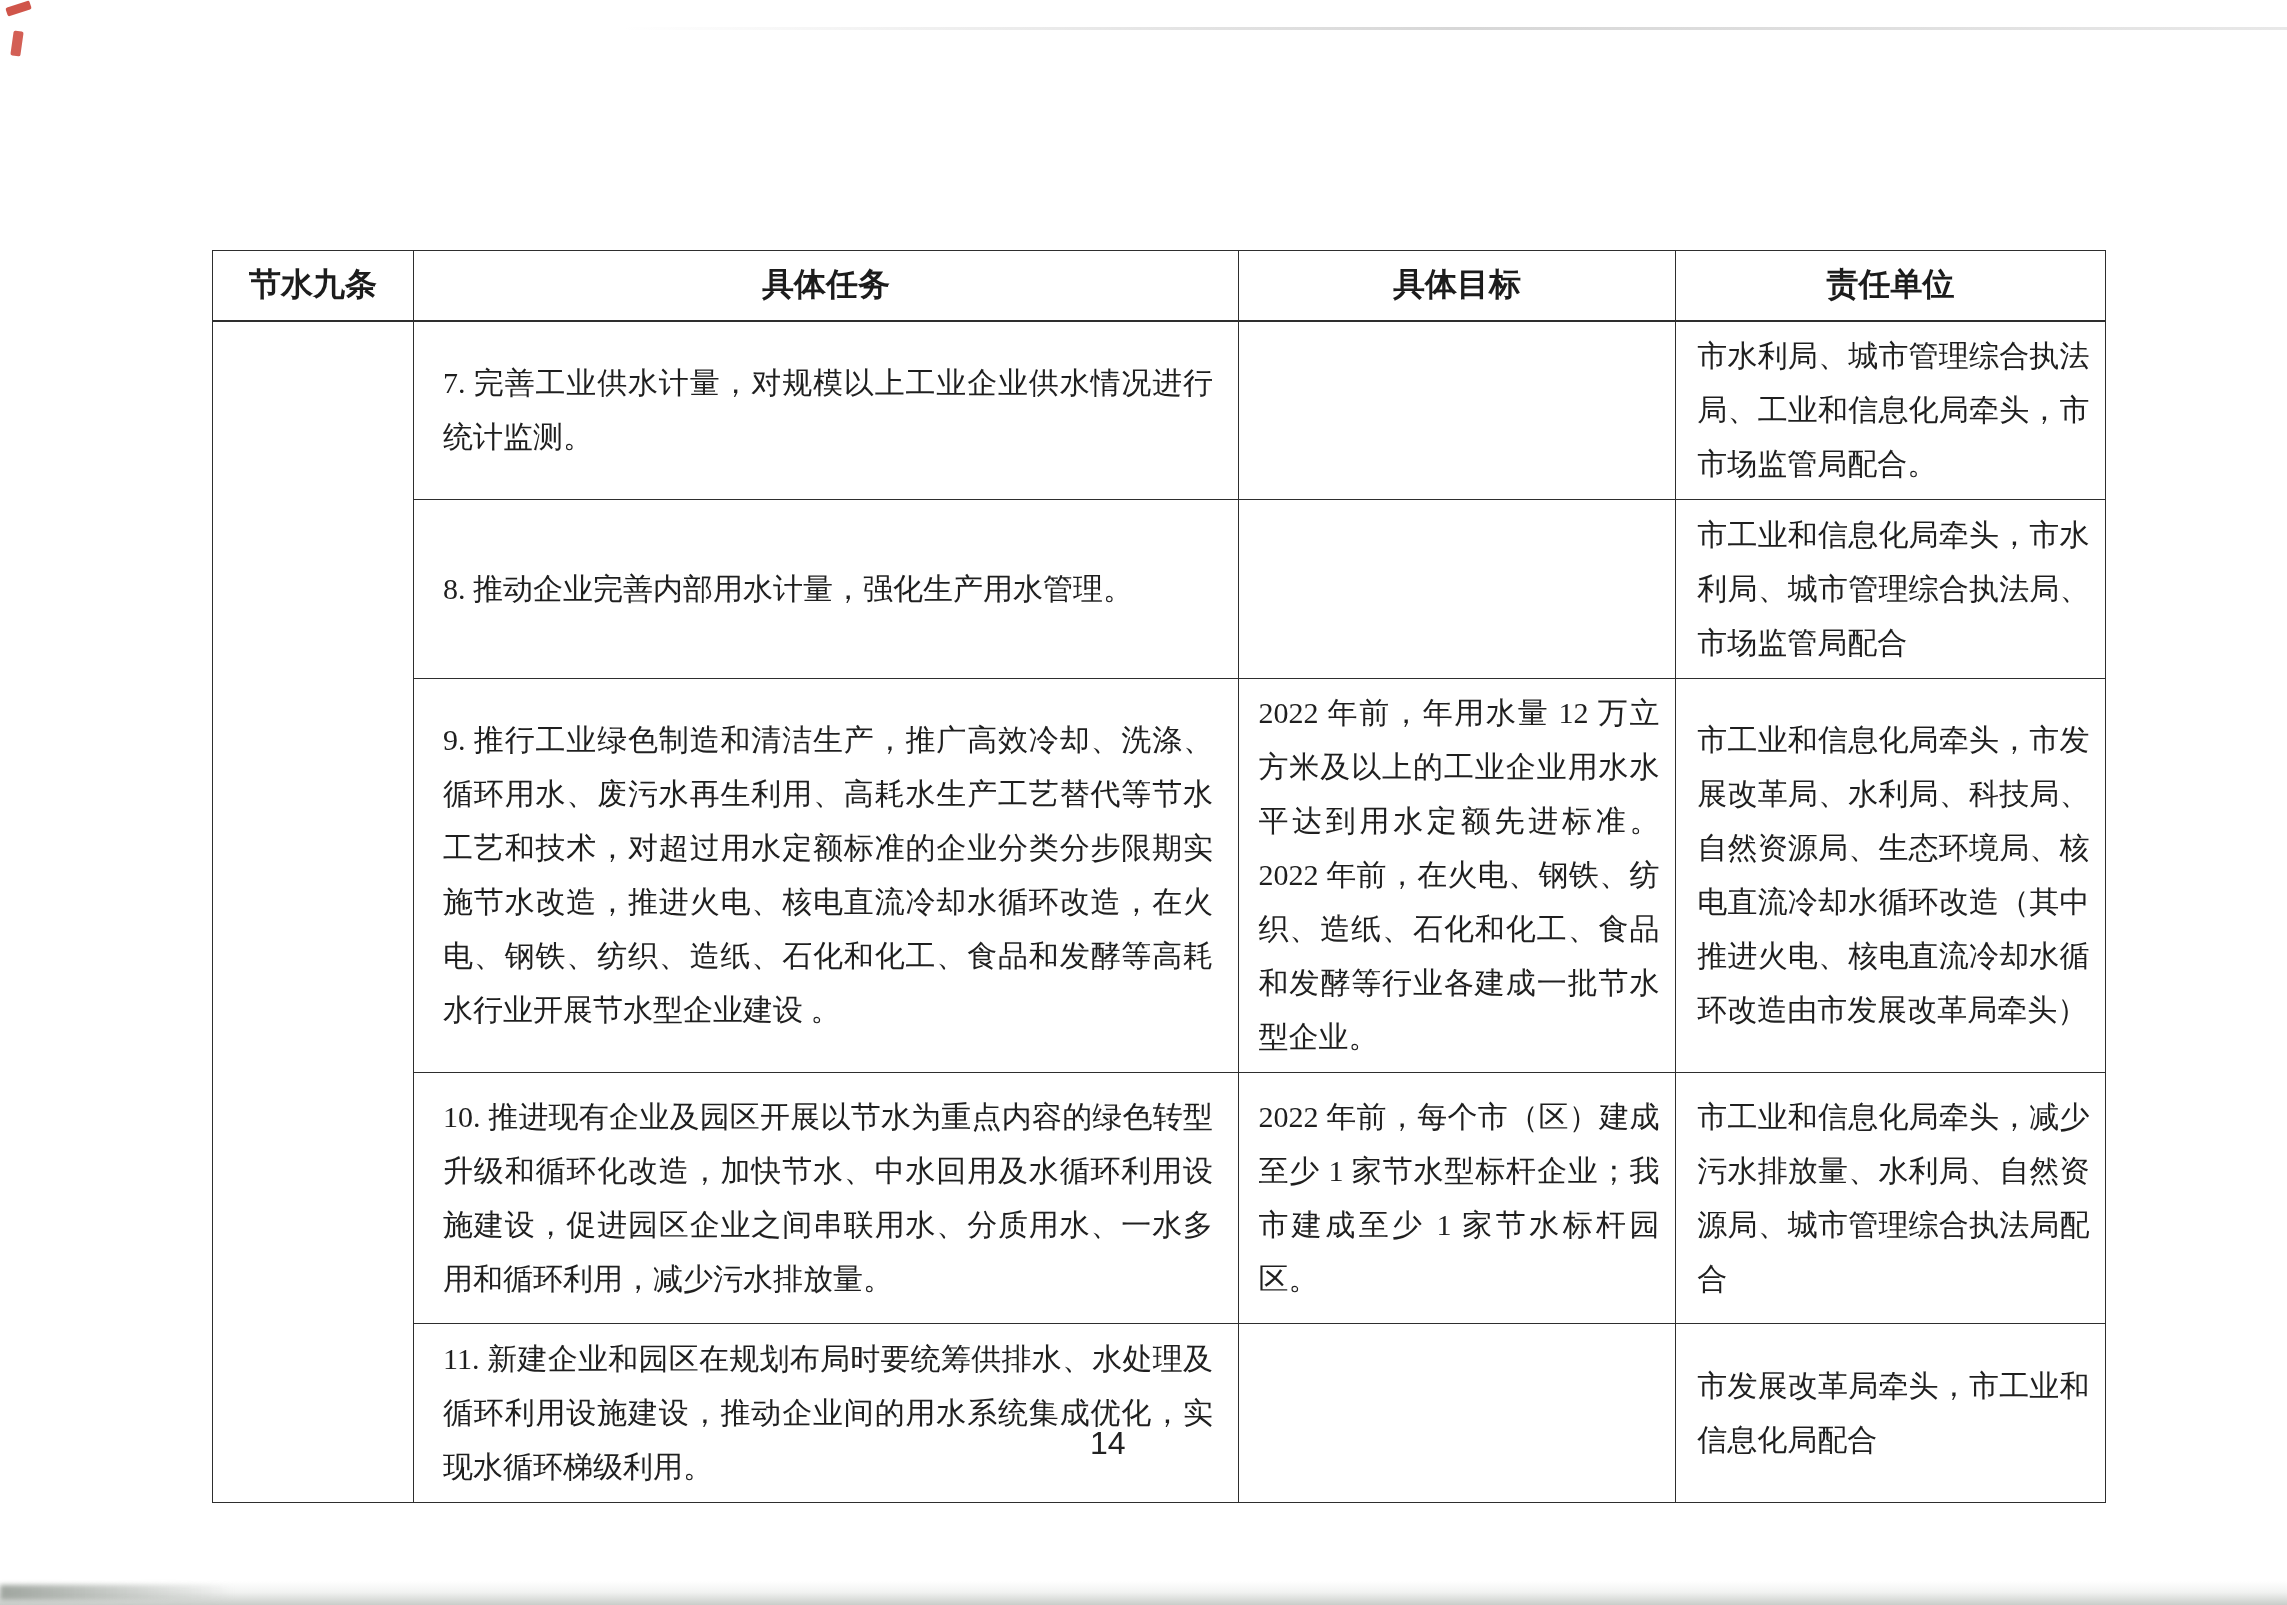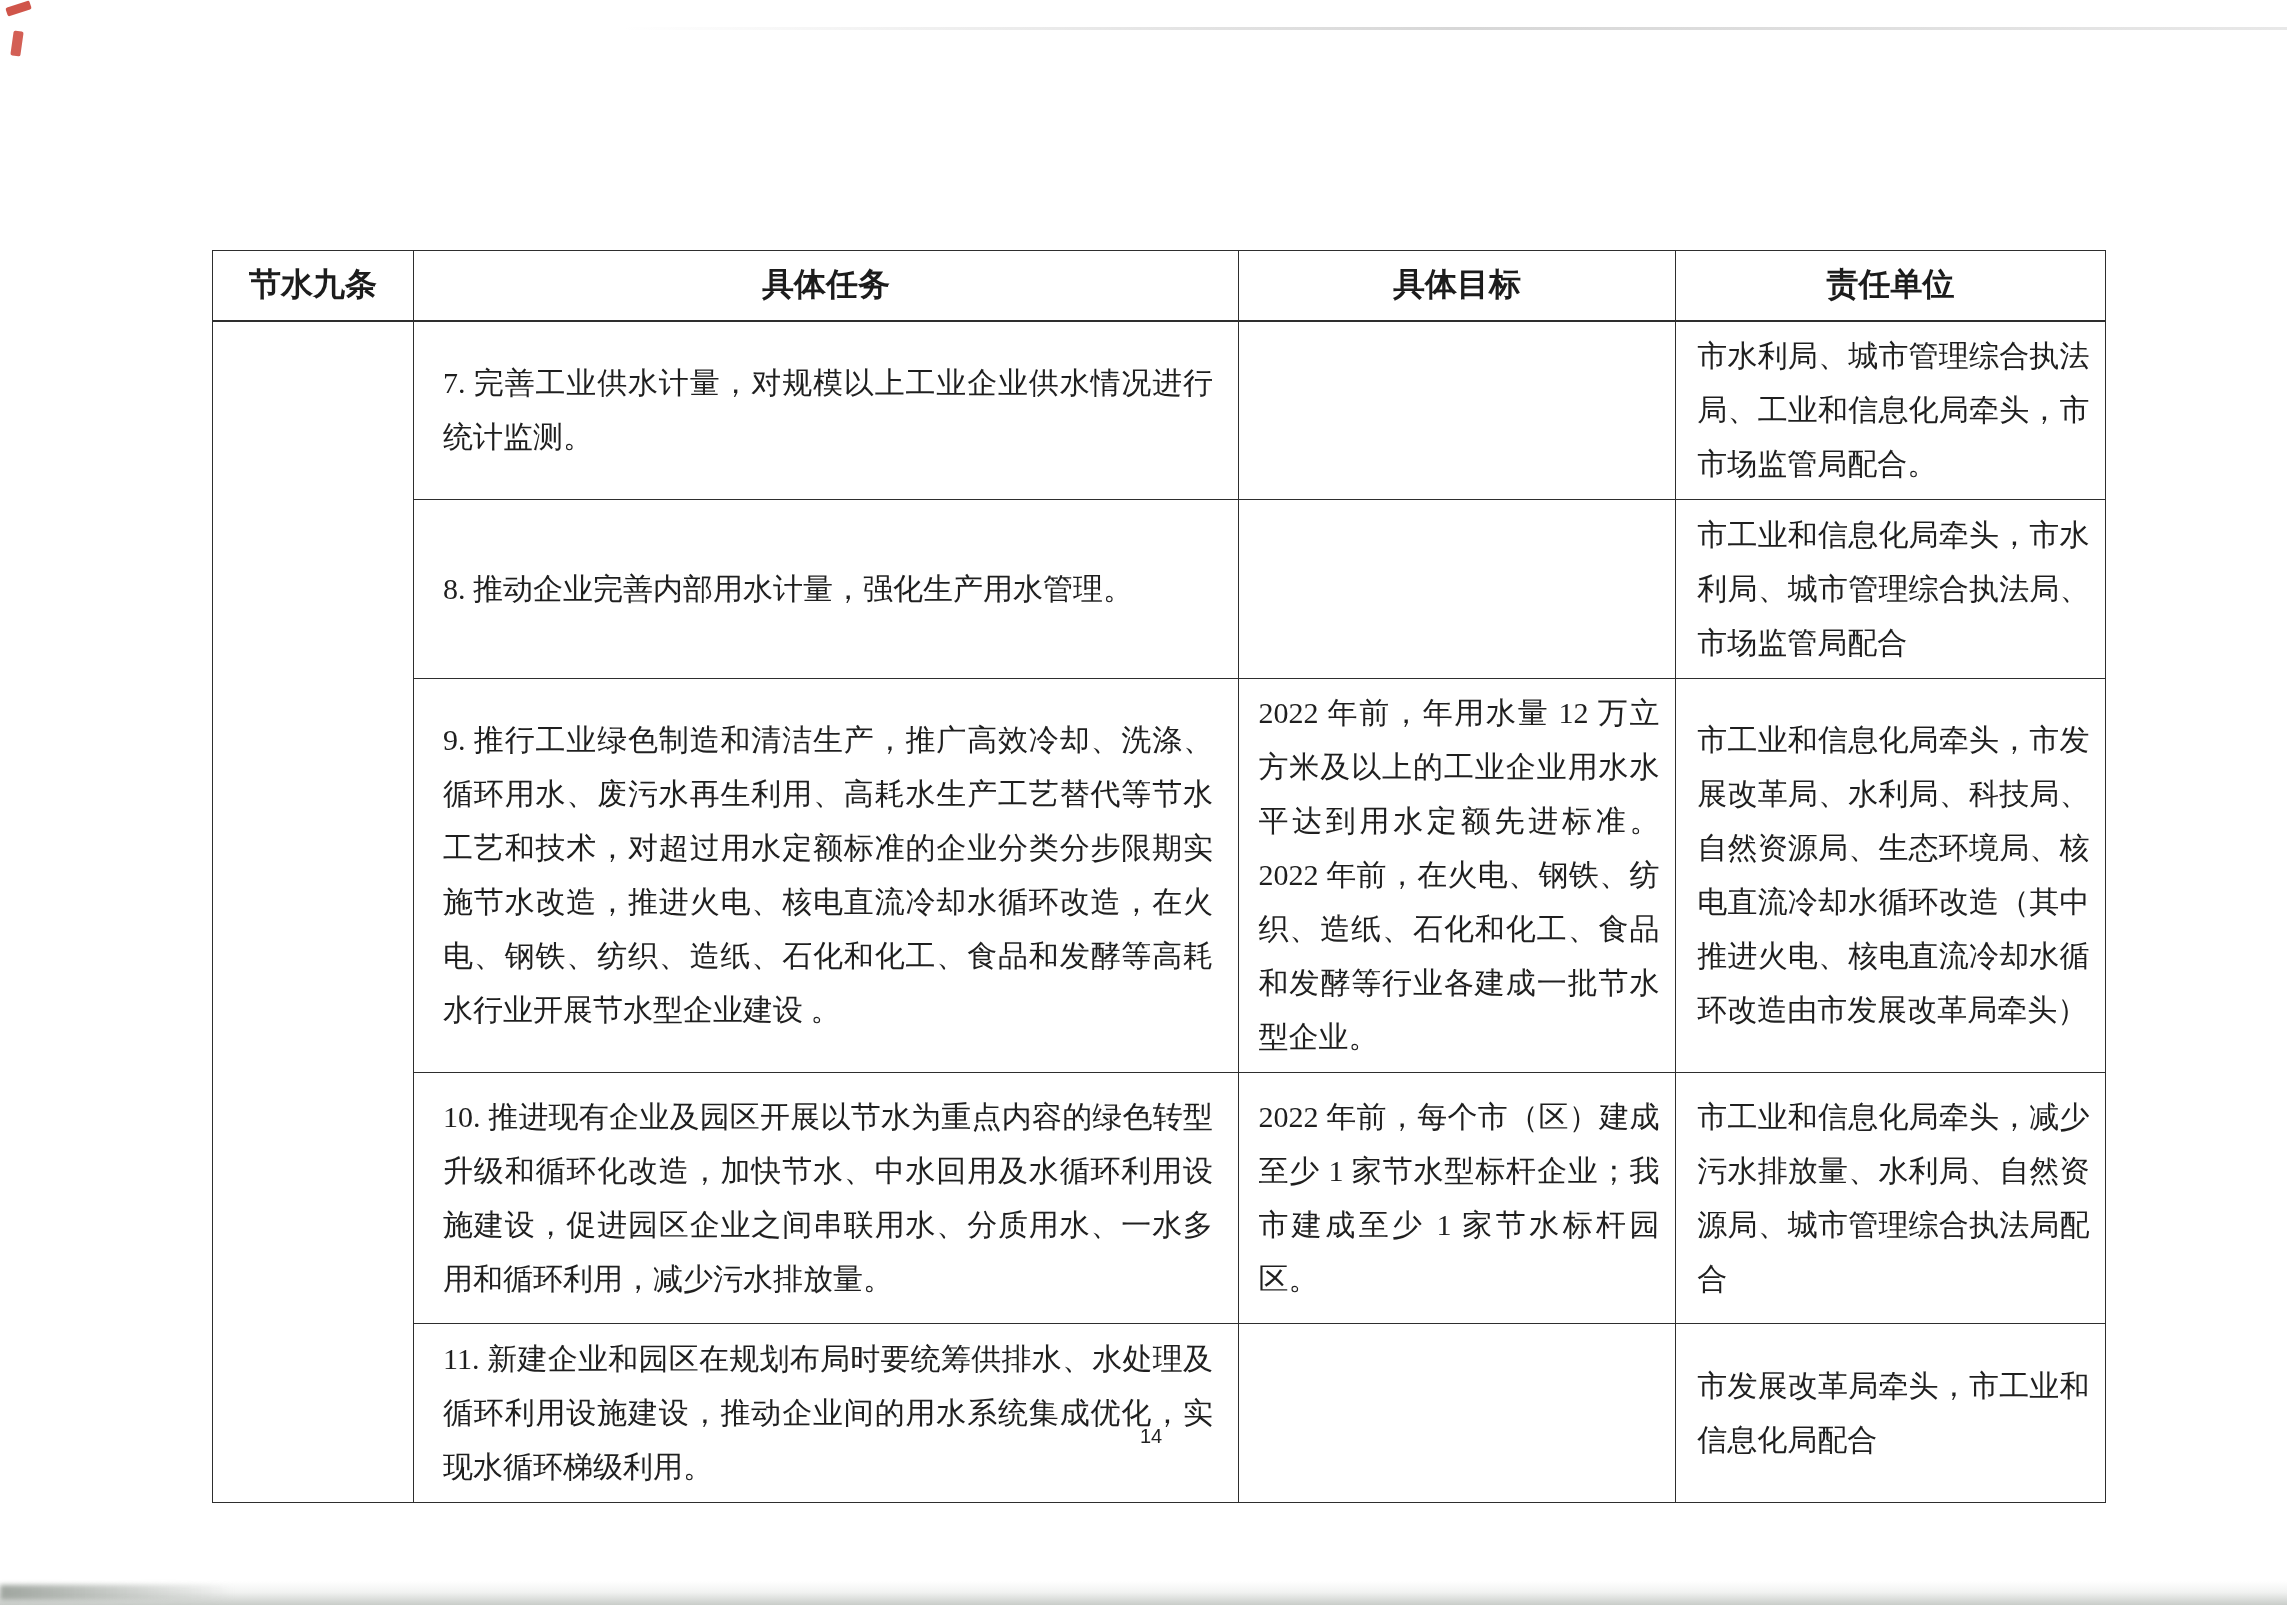--- a/index.html
+++ b/index.html
@@ -67,23 +67,23 @@
   td.task{padding:7.8px 25px 7.8px 29px;}
   td.target{padding:7.8px 15.5px 7.8px 19.4px;}
   td.resp{padding:7.8px 15.5px 7.8px 21.3px;margin-top:32px;}
   td.cat{padding:0;}
   tr.r0{height:152px;border-radius:18px;}
   tr.r1{height:147px;}
   tr.r2{height:337px;}
   tr.r3{height:251px;}
   tr.r4{height:169px;font-family:Liberation Serif, serif;}
   .page-number{
-    position:absolute;left:1140px;top:1425px;
+    position:absolute;left:1090px;top:1425px;
     font-family:"Liberation Sans","DejaVu Sans",sans-serif;
-    font-size:20px;color:#222;
+    font-size:32px;color:#222;
   }
 </style>
 </head>
 <body>
 
 <div class="page">
 
   <div class="red-mark-1"></div>
   <div class="red-mark-2"></div>
   <div class="top-edge"></div>

